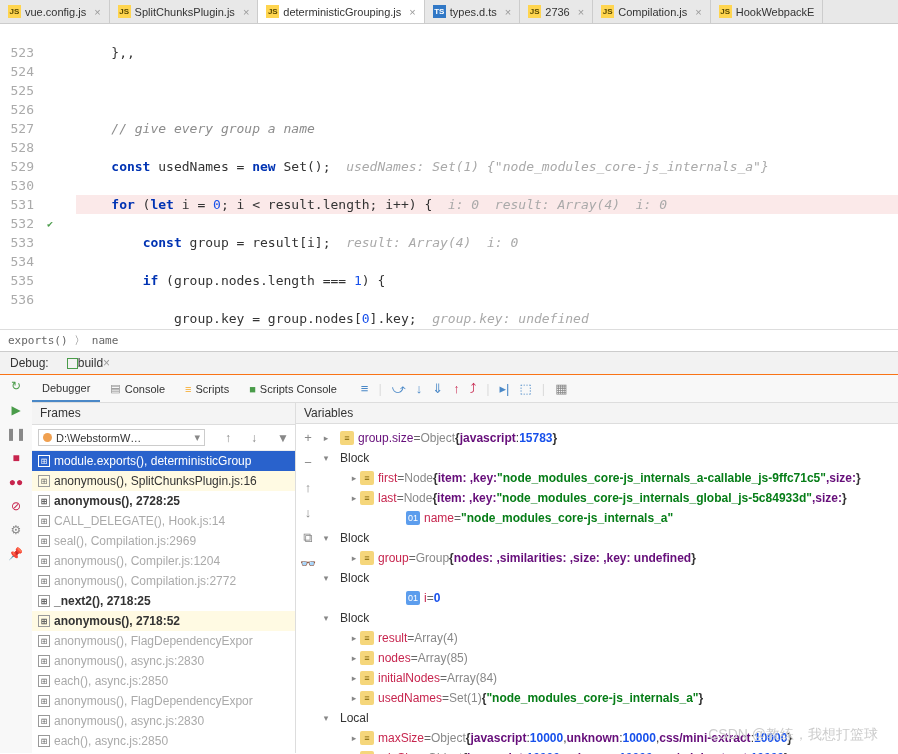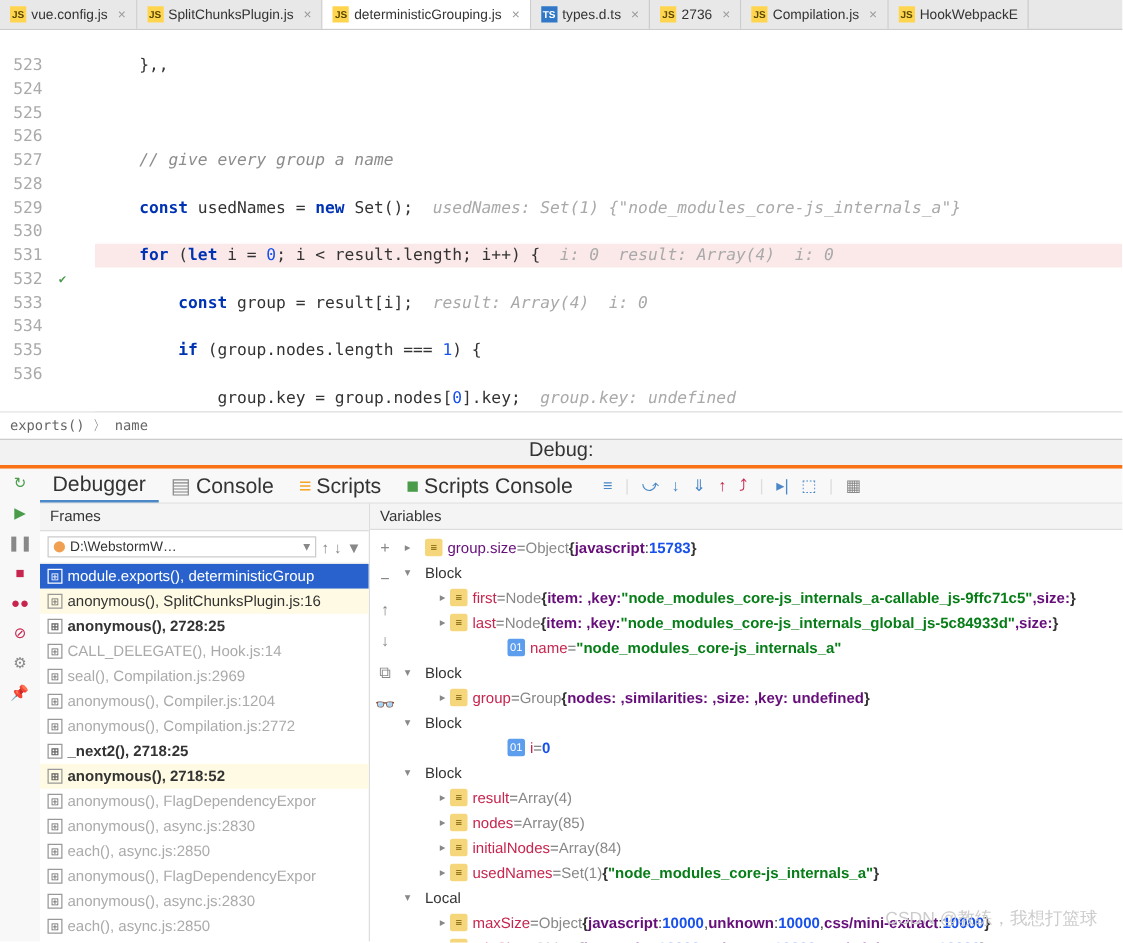--- a/index.html
+++ b/index.html
@@ -17,34 +17,34 @@
 .chk { color: #4a9c4a; font-size: 10px; display: block; text-align: center; }
 .fold { width: 16px; background: #fff; color: #aaa; font-size: 9px; text-align: center; }
 .code { flex: 1; white-space: pre; overflow: hidden; }
 .code .line { padding-left: 4px; }
 .code .l526 { background: #fbe9e9; }
 .kw { color: #0033b3; font-weight: bold; }
 .num { color: #1750eb; }
 .cm { color: #8c8c8c; font-style: italic; }
 .hint { color: #a9a9a9; font-style: italic; }
 .breadcrumb { height: 22px; border-top: 1px solid #ddd; padding: 3px 8px; font-size: 11px; color: #666; font-family: "Consolas", monospace; }
-.debug-hdr { height: 24px; background: #f2f2f2; border-top: 1px solid #ccc; border-bottom: 3px solid #f97316; display: flex; align-items: center; padding: 0 10px; gap: 12px; font-size: 16px; flex-direction: column; }
+.debug-hdr { height: 24px; background: #f2f2f2; border-top: 1px solid #ccc; border-bottom: 1px solid #f97316; display: flex; align-items: center; padding: 0 10px; gap: 12px; font-size: 12px; }
 .debug-hdr .build-tab { display: flex; align-items: center; gap: 0; padding: 2px 6px; }
 .build-sq { width: 11px; height: 11px; border: 1.5px solid #4a9c4a; }
 .debug-toolbar { height: 28px; background: #f8f8f8; border-bottom: 1px solid #ddd; display: flex; align-items: center; }
 .left-tools { width: 32px; display: flex; flex-direction: column; align-items: center; padding-top: 4px; gap: 10px; background: #f8f8f8; }
 .sub-tabs { display: flex; align-items: center; height: 100%; }
-.sub-tab { padding: 0 10px; height: 100%; display: flex; align-items: center; gap: 4px; font-size: 17px; cursor: pointer; }
+.sub-tab { padding: 0 10px; height: 100%; display: flex; align-items: center; gap: 4px; font-size: 11px; cursor: pointer; }
 .sub-tab.active { border-bottom: 2px solid #4a88c7; }
 .step-icons { display: flex; gap: 10px; margin-left: 14px; align-items: center; }
 .step-icons span { font-size: 13px; cursor: pointer; }
 .debug-body { display: flex; height: 350px; }
 .frames-panel { width: 264px; border-right: 1px solid #ddd; display: flex; flex-direction: column; }
 .panel-hdr { height: 22px; background: #f4f4f4; border-bottom: 1px solid #ddd; padding: 3px 8px; font-size: 12px; }
-.frames-top { display: flex; align-items: center; padding: 4px 6px; gap: 4px; border-bottom: 1px solid #eee; }
+.frames-top { display: flex; align-items: center; padding: 4px 6px; gap: 20px; border-bottom: 1px solid #eee; }
 .frames-top .dd { flex: 1; display: flex; align-items: center; border: 1px solid #ccc; padding: 1px 4px; font-size: 11px; gap: 4px; }
 .frames-top .dot { width: 9px; height: 9px; background: #f0a050; border-radius: 50%; }
 .frames-list { flex: 1; overflow: hidden; font-size: 12px; }
 .frame-item { padding: 3px 6px; display: flex; align-items: center; gap: 4px; white-space: nowrap; overflow: hidden; }
 .frame-item.sel { background: #2962cc; color: #fff; }
 .frame-item.dim { color: #aaa; }
 .frame-item.bold { font-weight: bold; }
 .frame-item.hl { background: #fffae3; }
 .f-icon { width: 12px; height: 12px; border: 1px solid #999; font-size: 8px; display: inline-flex; align-items: center; justify-content: center; color: #666; flex-shrink: 0; }
 .frame-item.sel .f-icon { border-color: #fff; color: #fff; }

